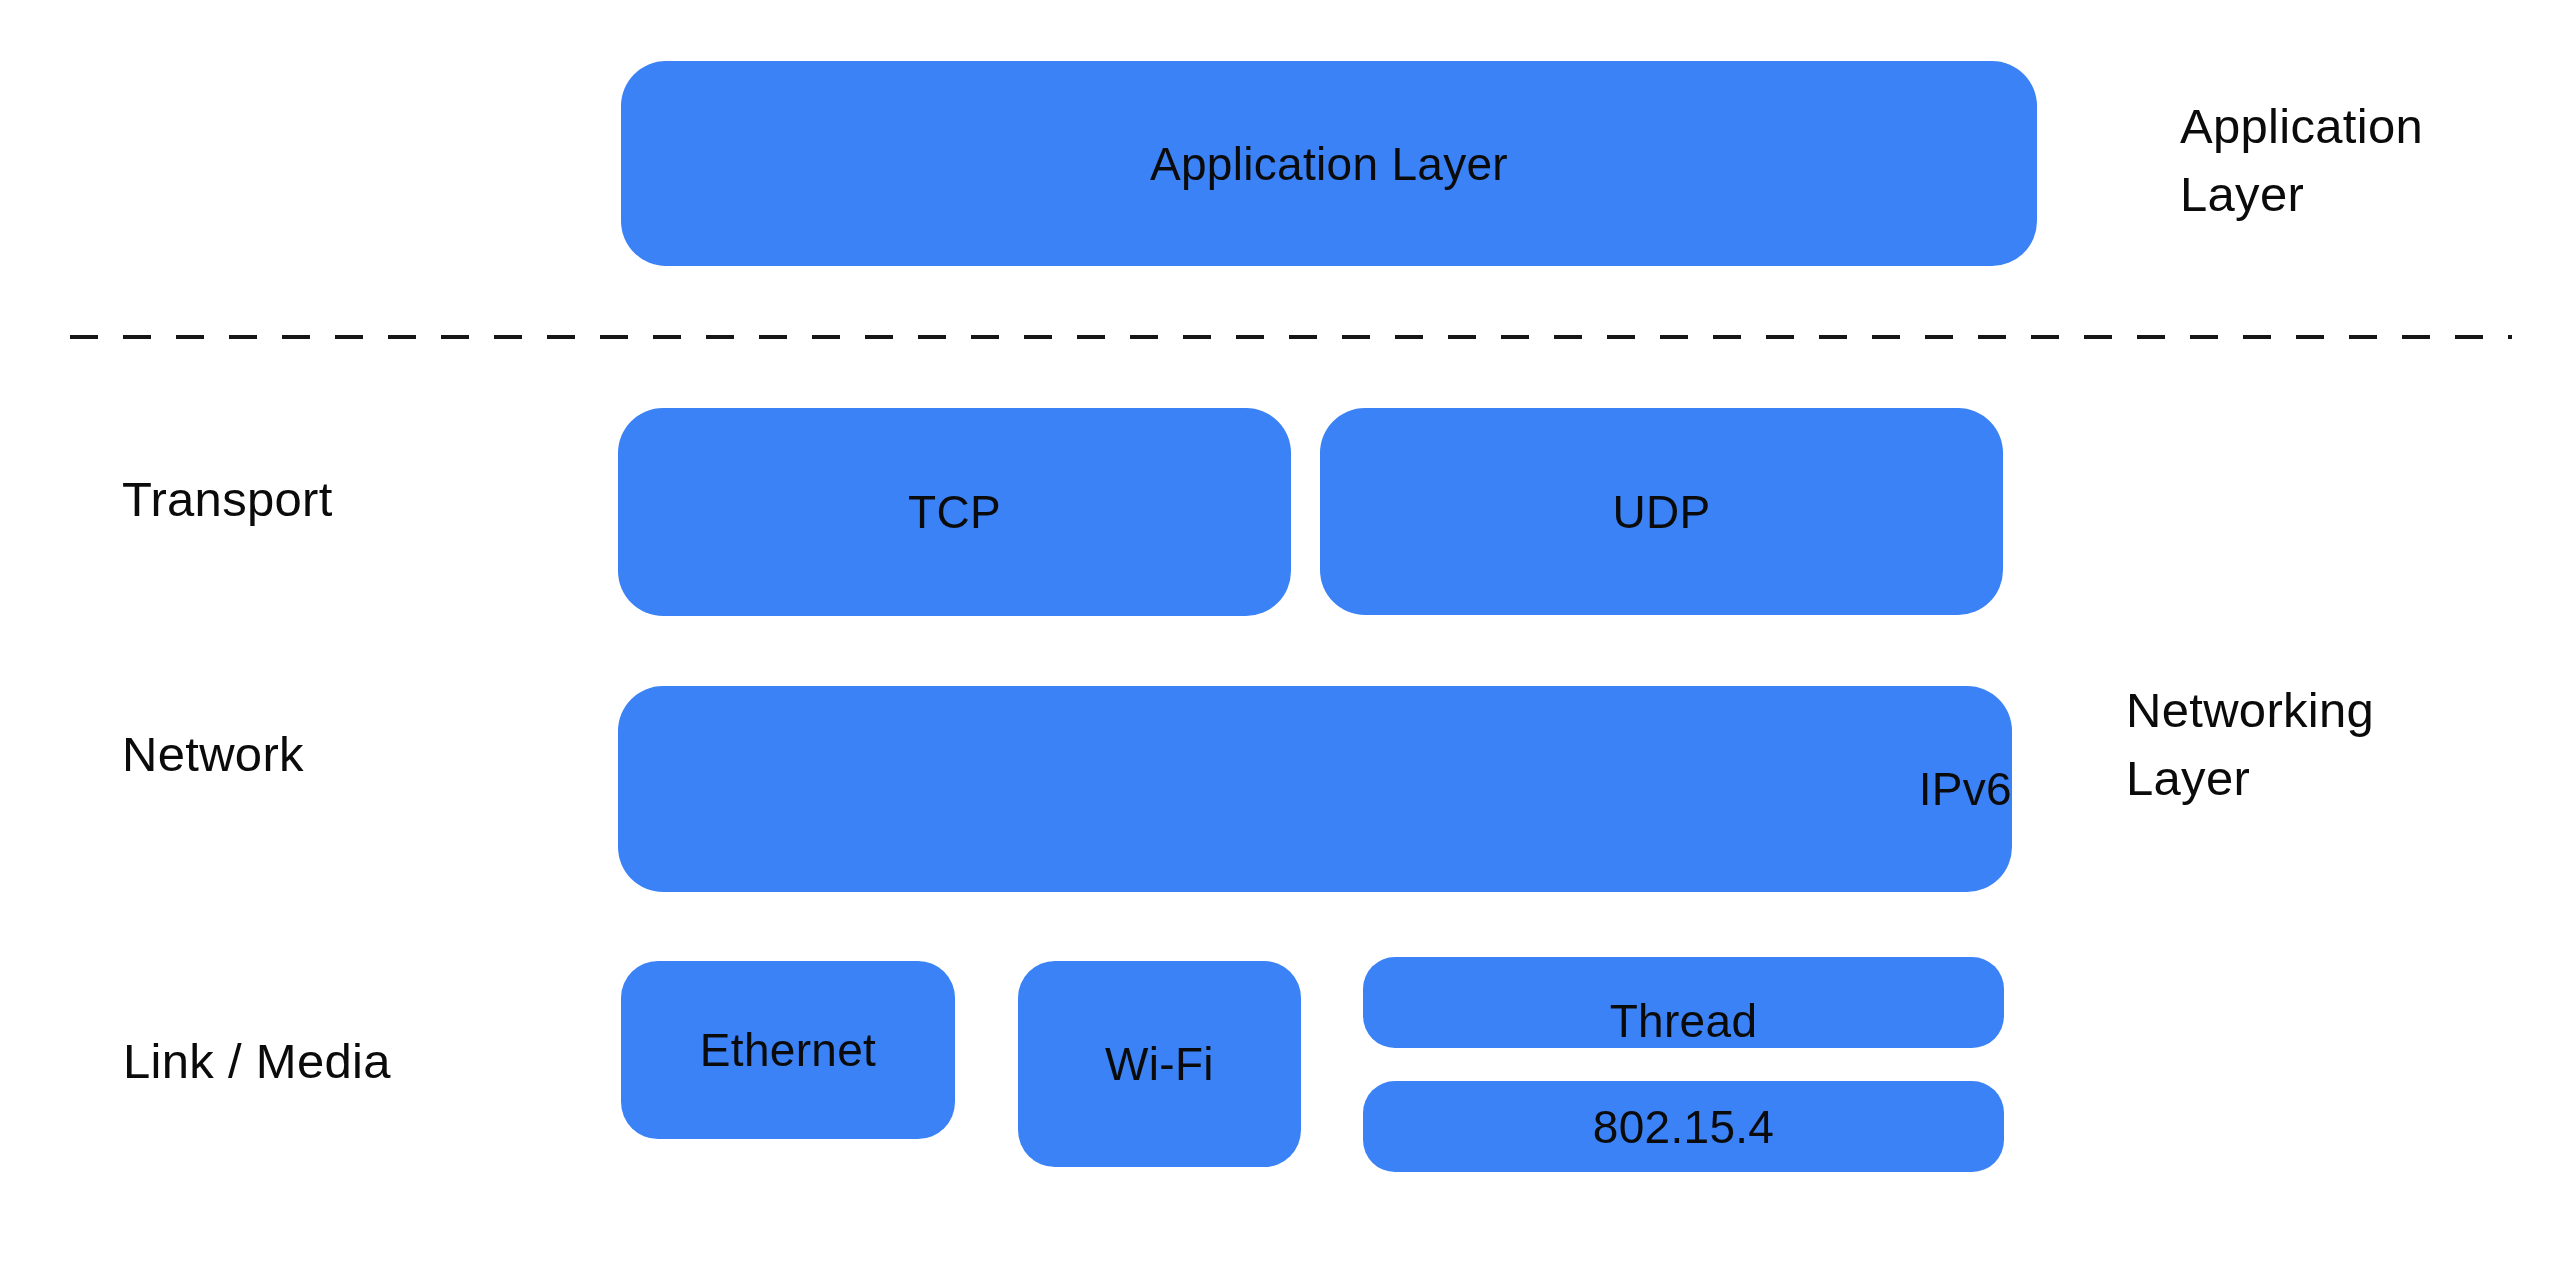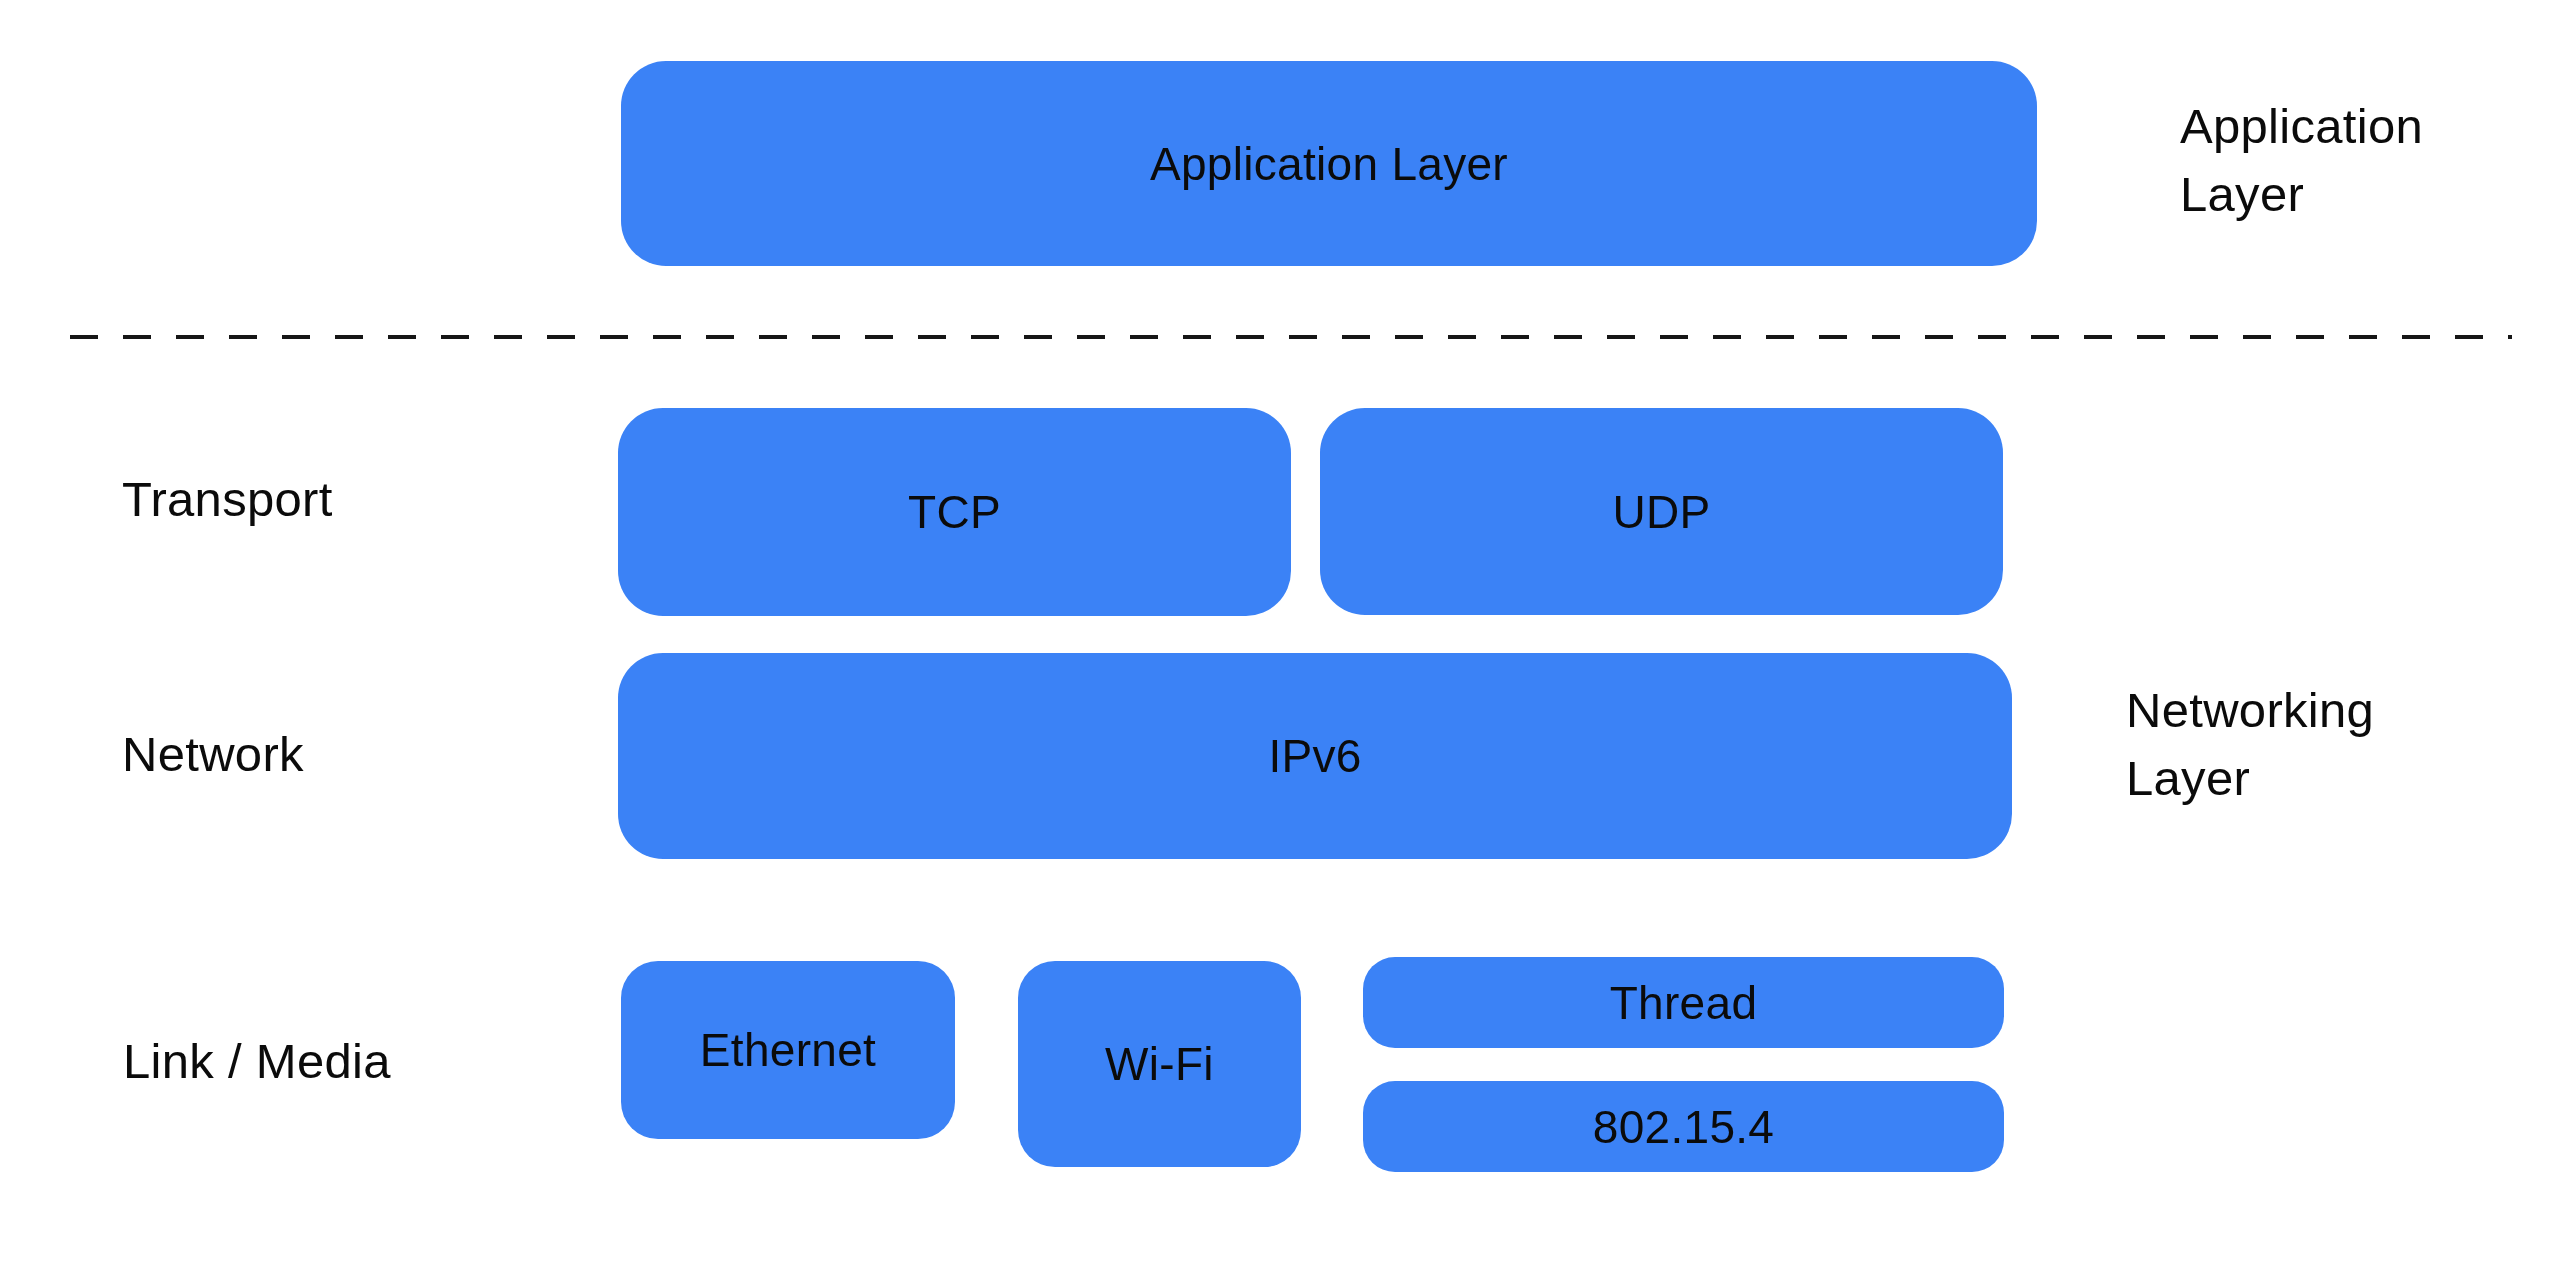--- a/index.html
+++ b/index.html
@@ -50,28 +50,28 @@
       transparent 28px, transparent 53px);
   }
 
   
   .row-label-transport { left: 122px; top: 465px; }
   .box-tcp { left: 618px; top: 408px; width: 673px; height: 208px; border-radius: 45px; }
   .box-udp { left: 1320px; top: 408px; width: 683px; height: 207px; border-radius: 45px; text-align: right; }
 
   
   .row-label-network { left: 122px; top: 720px; }
-  .box-ipv6 { left: 618px; top: 653px; width: 1394px; height: 206px; border-radius: 45px; }
+  .box-ipv6 { left: 618px; top: 686px; width: 1394px; height: 206px; border-radius: 45px; justify-content: flex-end; }
   .side-label-networking { left: 2126px; top: 676px; width: 392px; }
 
   
   .row-label-linkmedia { left: 123px; top: 1027px; }
   .box-ethernet { left: 621px; top: 961px; width: 334px;  height: 178px; border-radius: 37px; }
   .box-wifi     { left: 1018px; top: 961px; width: 283px;  height: 206px; border-radius: 37px; }
-  .box-thread   { left: 1363px; top: 957px; width: 641px; height: 91px; border-radius: 32px; }
+  .box-thread   { left: 1363px; top: 957px; width: 641px; height: 91px; border-radius: 32px; align-items: flex-end; }
   .box-802154   { left: 1363px; top: 1081px; width: 641px; height: 91px; border-radius: 32px; }
 </style>
 </head>
 <body>
 
 <div class="box box-application">
   <span class="box-label">Application Layer</span>
 </div>
 <div class="side-label side-label-application">Application
 Layer</div>

